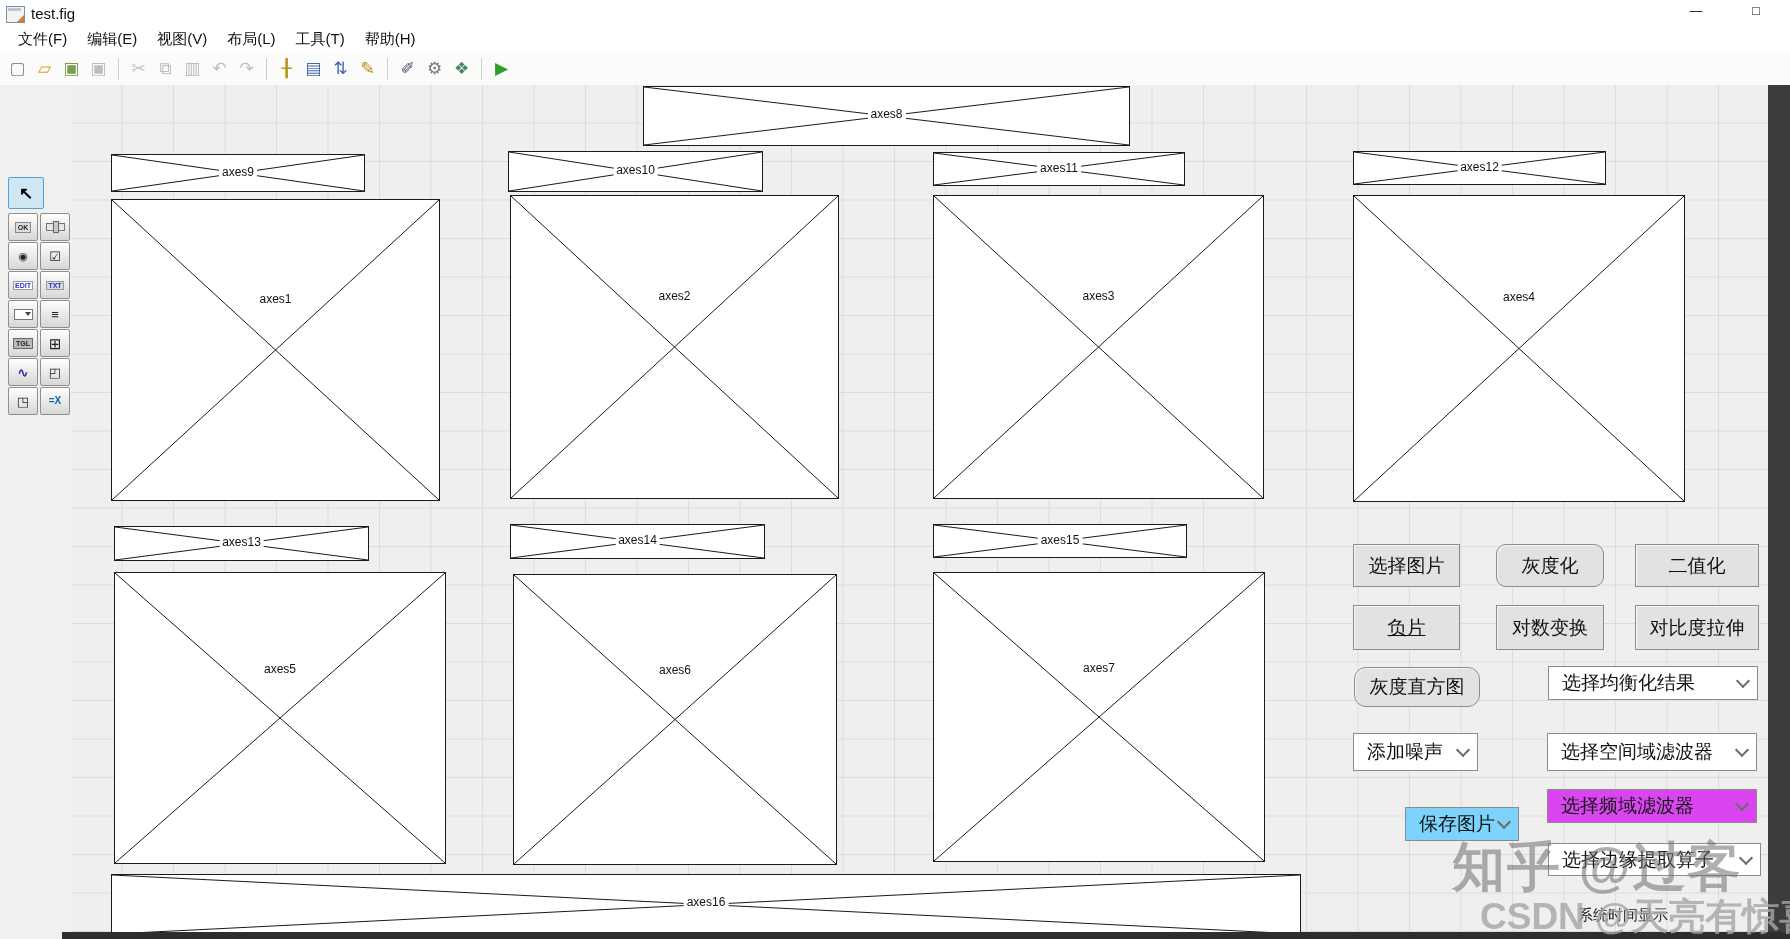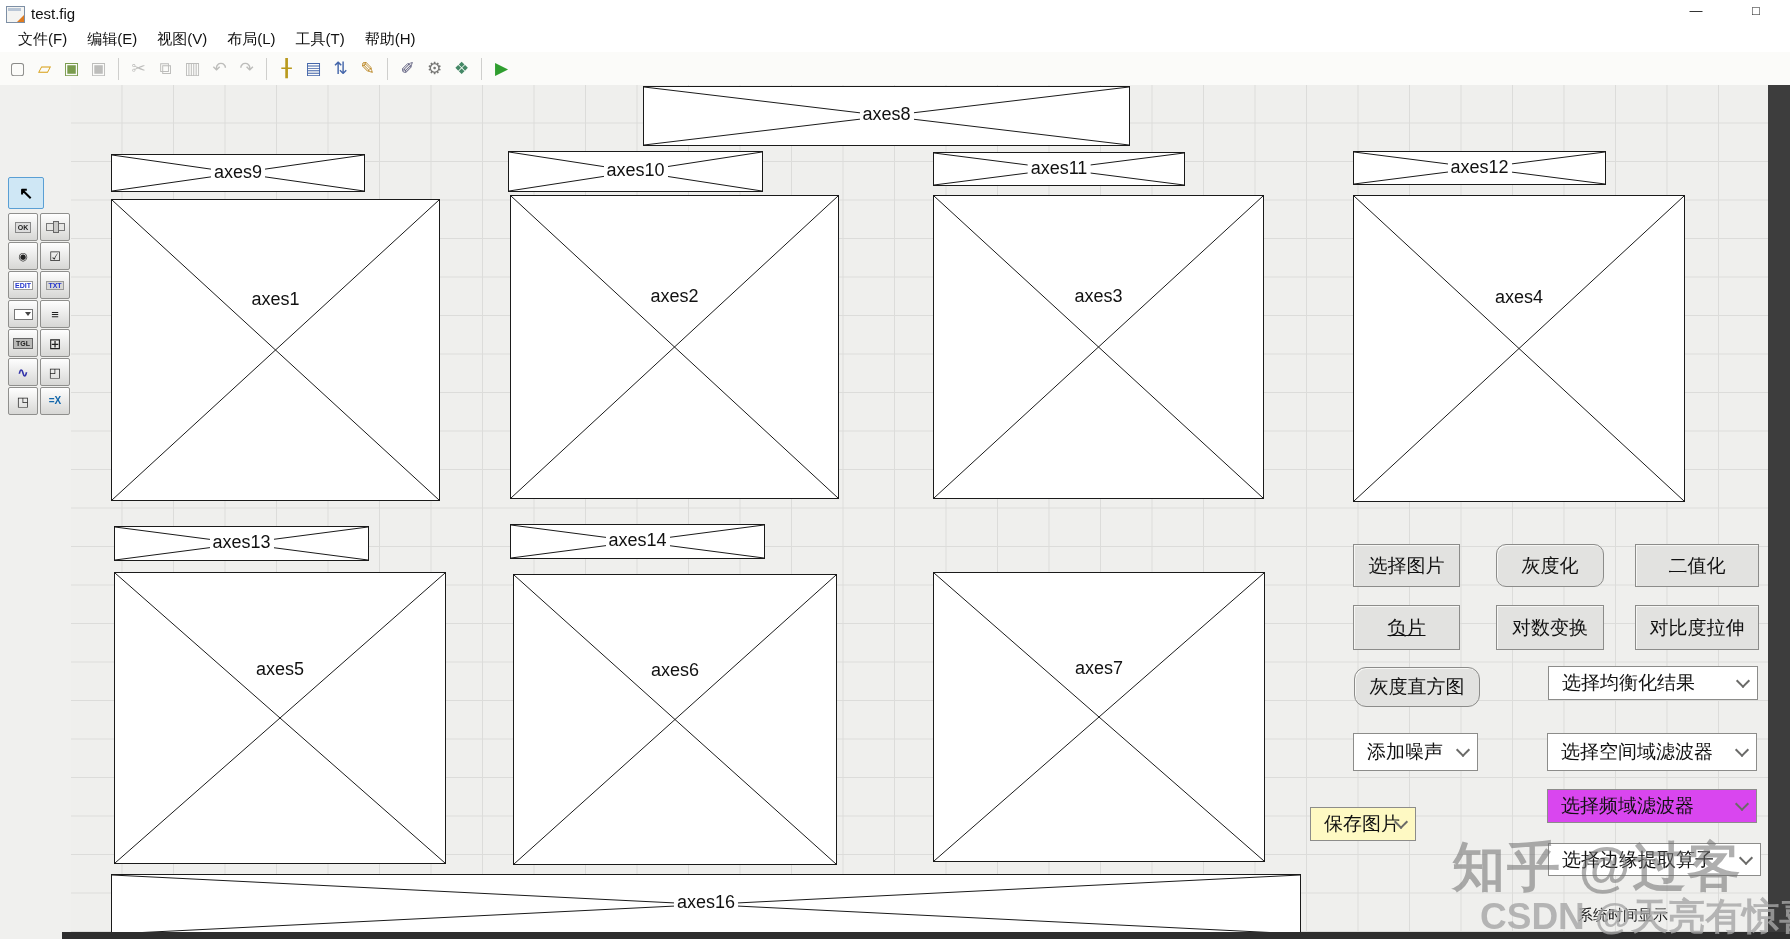--- a/index.html
+++ b/index.html
@@ -60,21 +60,21 @@
   .tool-panel .glyph,.tool-buttongroup .glyph{font-size:13px}
 
   
   #canvas{position:absolute;left:71px;top:85px;width:1697px;height:854px;background:#efefed;
           background-image:linear-gradient(#dcdcda 1px,transparent 1px),
                            linear-gradient(90deg,#dcdcda 1px,transparent 1px);
           background-size:51.5px 38.5px;background-position:-1px -1px}
   .axes-box{position:absolute;background:#fff;border:1px solid #1a1a1a;box-sizing:border-box}
   .axes-box svg{position:absolute;left:0;top:0;width:100%;height:100%;display:block}
   .axes-label{position:absolute;left:50%;transform:translate(-50%,-50%);background:#fff;
-              padding:0 3px;font-size:18px;color:#111;white-space:nowrap}
+              padding:0 3px;font-size:12px;color:#111;white-space:nowrap}
 
   
   .ui-btn{position:absolute;background:#e2e2e0;border:1px solid #8c8c8a;box-sizing:border-box;
           display:flex;align-items:center;justify-content:center;cursor:default;
           font-family:"Liberation Serif",serif;font-size:19px;color:#111;
           box-shadow:inset 1px 1px 0 #f6f6f4}
   .ui-dd{position:absolute;border:1px solid #8c8c8a;box-sizing:border-box;display:flex;
          align-items:center;padding-left:13px;cursor:default;
          font-family:"Liberation Serif",serif;font-size:19px;color:#111}
   .ui-dd .chev{position:absolute;right:9px;top:50%;width:8px;height:8px;
@@ -253,20 +253,27 @@
       </svg>
       <span class="axes-label" style="top: 46%;">axes13</span>
     </div>
     <div class="axes-box" style="left: 439px; top: 439px; width: 255px; height: 35px;">
       <svg viewBox="0 0 100 100" preserveAspectRatio="none">
         <line x1="0" y1="0" x2="100" y2="100" stroke="#1a1a1a" stroke-width="1" vector-effect="non-scaling-stroke"></line>
         <line x1="100" y1="0" x2="0" y2="100" stroke="#1a1a1a" stroke-width="1" vector-effect="non-scaling-stroke"></line>
       </svg>
       <span class="axes-label" style="top: 46%;">axes14</span>
     </div>
+    <div class="axes-box" style="left: 862px; top: 439px; width: 254px; height: 34px;">
+      <svg viewBox="0 0 100 100" preserveAspectRatio="none">
+        <line x1="0" y1="0" x2="100" y2="100" stroke="#1a1a1a" stroke-width="1" vector-effect="non-scaling-stroke"></line>
+        <line x1="100" y1="0" x2="0" y2="100" stroke="#1a1a1a" stroke-width="1" vector-effect="non-scaling-stroke"></line>
+      </svg>
+      <span class="axes-label" style="top: 46%;">axes15</span>
+    </div>
     <div class="axes-box" style="left: 43px; top: 487px; width: 332px; height: 292px;">
       <svg viewBox="0 0 100 100" preserveAspectRatio="none">
         <line x1="0" y1="0" x2="100" y2="100" stroke="#1a1a1a" stroke-width="1" vector-effect="non-scaling-stroke"></line>
         <line x1="100" y1="0" x2="0" y2="100" stroke="#1a1a1a" stroke-width="1" vector-effect="non-scaling-stroke"></line>
       </svg>
       <span class="axes-label" style="top: 33%;">axes5</span>
     </div>
     <div class="axes-box" style="left: 442px; top: 489px; width: 324px; height: 291px;">
       <svg viewBox="0 0 100 100" preserveAspectRatio="none">
         <line x1="0" y1="0" x2="100" y2="100" stroke="#1a1a1a" stroke-width="1" vector-effect="non-scaling-stroke"></line>
@@ -310,21 +317,21 @@
     <span class="chev"></span>
   </div>
 <div class="ui-dd" style="left: 1353px; top: 733px; width: 125px; height: 38px; background: rgb(255, 255, 255);">
     <span>添加噪声</span>
     <span class="chev"></span>
   </div>
 <div class="ui-dd" style="left: 1547px; top: 733px; width: 210px; height: 38px; background: rgb(255, 255, 255);">
     <span>选择空间域滤波器</span>
     <span class="chev"></span>
   </div>
-<div class="ui-dd" style="left: 1310px; top: 807px; width: 106px; height: 34px; background: #fef9c3;">
+<div class="ui-dd" style="left: 1405px; top: 807px; width: 114px; height: 34px; background: #7dd3fc;">
     <span>保存图片</span>
     <span class="chev"></span>
   </div>
 <div class="ui-dd" style="left: 1547px; top: 789px; width: 210px; height: 34px; background: #d946ef;">
     <span>选择频域滤波器</span>
     <span class="chev"></span>
   </div>
 <div class="ui-dd" style="left: 1548px; top: 843px; width: 213px; height: 33px; background: rgb(255, 255, 255);">
     <span>选择边缘提取算子</span>
     <span class="chev"></span>

